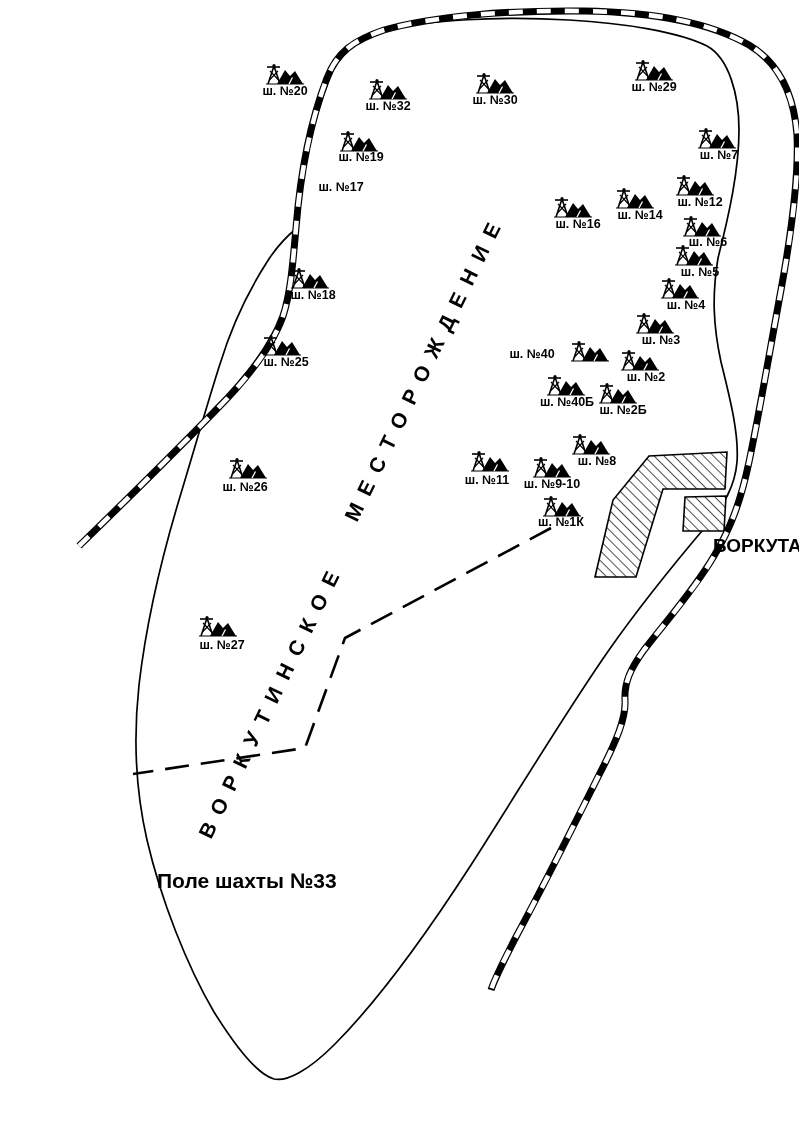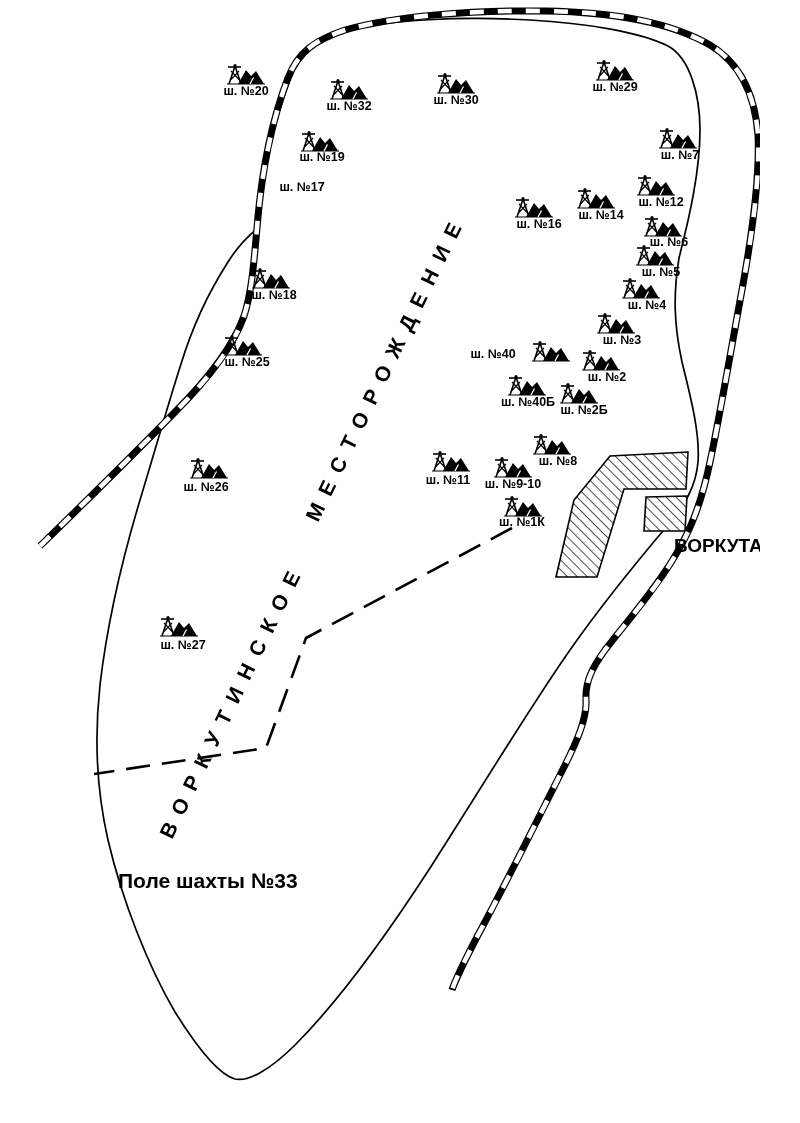--- a/index.html
+++ b/index.html
@@ -7,20 +7,21 @@
     padding: 0;
     background: #ffffff;
     font-family: "Liberation Sans", sans-serif;
   }
   .page {
     width: 760px;
     height: 1123px;
     background: #ffffff;
     position: relative;
     overflow: hidden;
+    padding-left: 39px;
   }
   svg { display: block; }
 
   .boundary {
     fill: #ffffff;
     stroke: #000000;
     stroke-width: 1.7;
     stroke-linejoin: round;
   }
   .rail-base {

